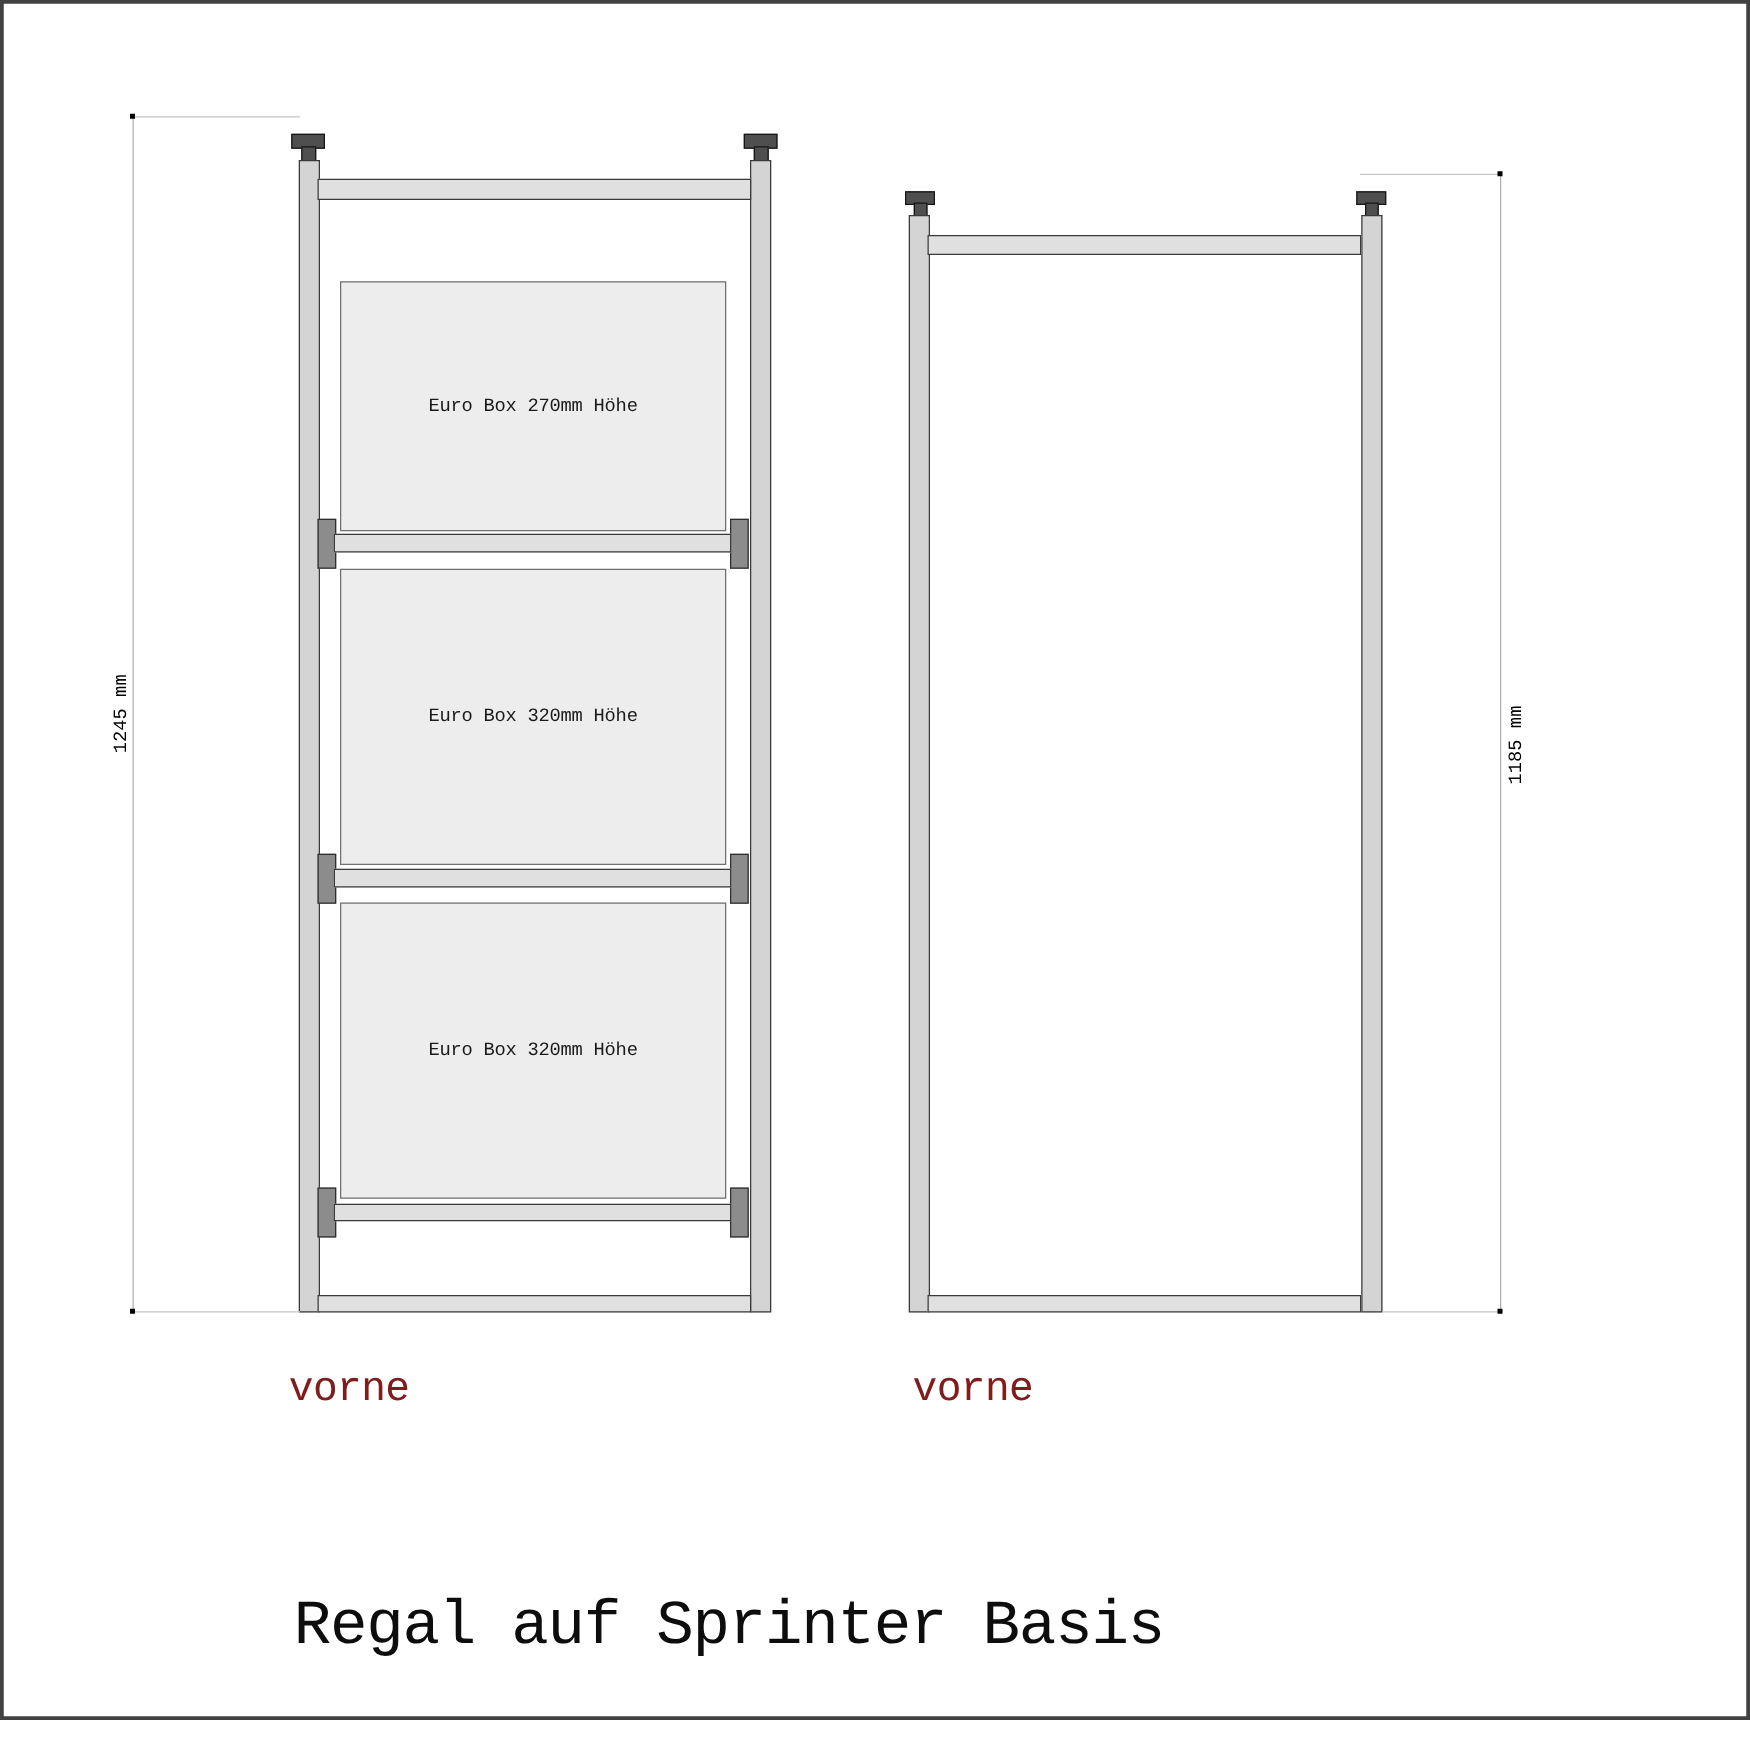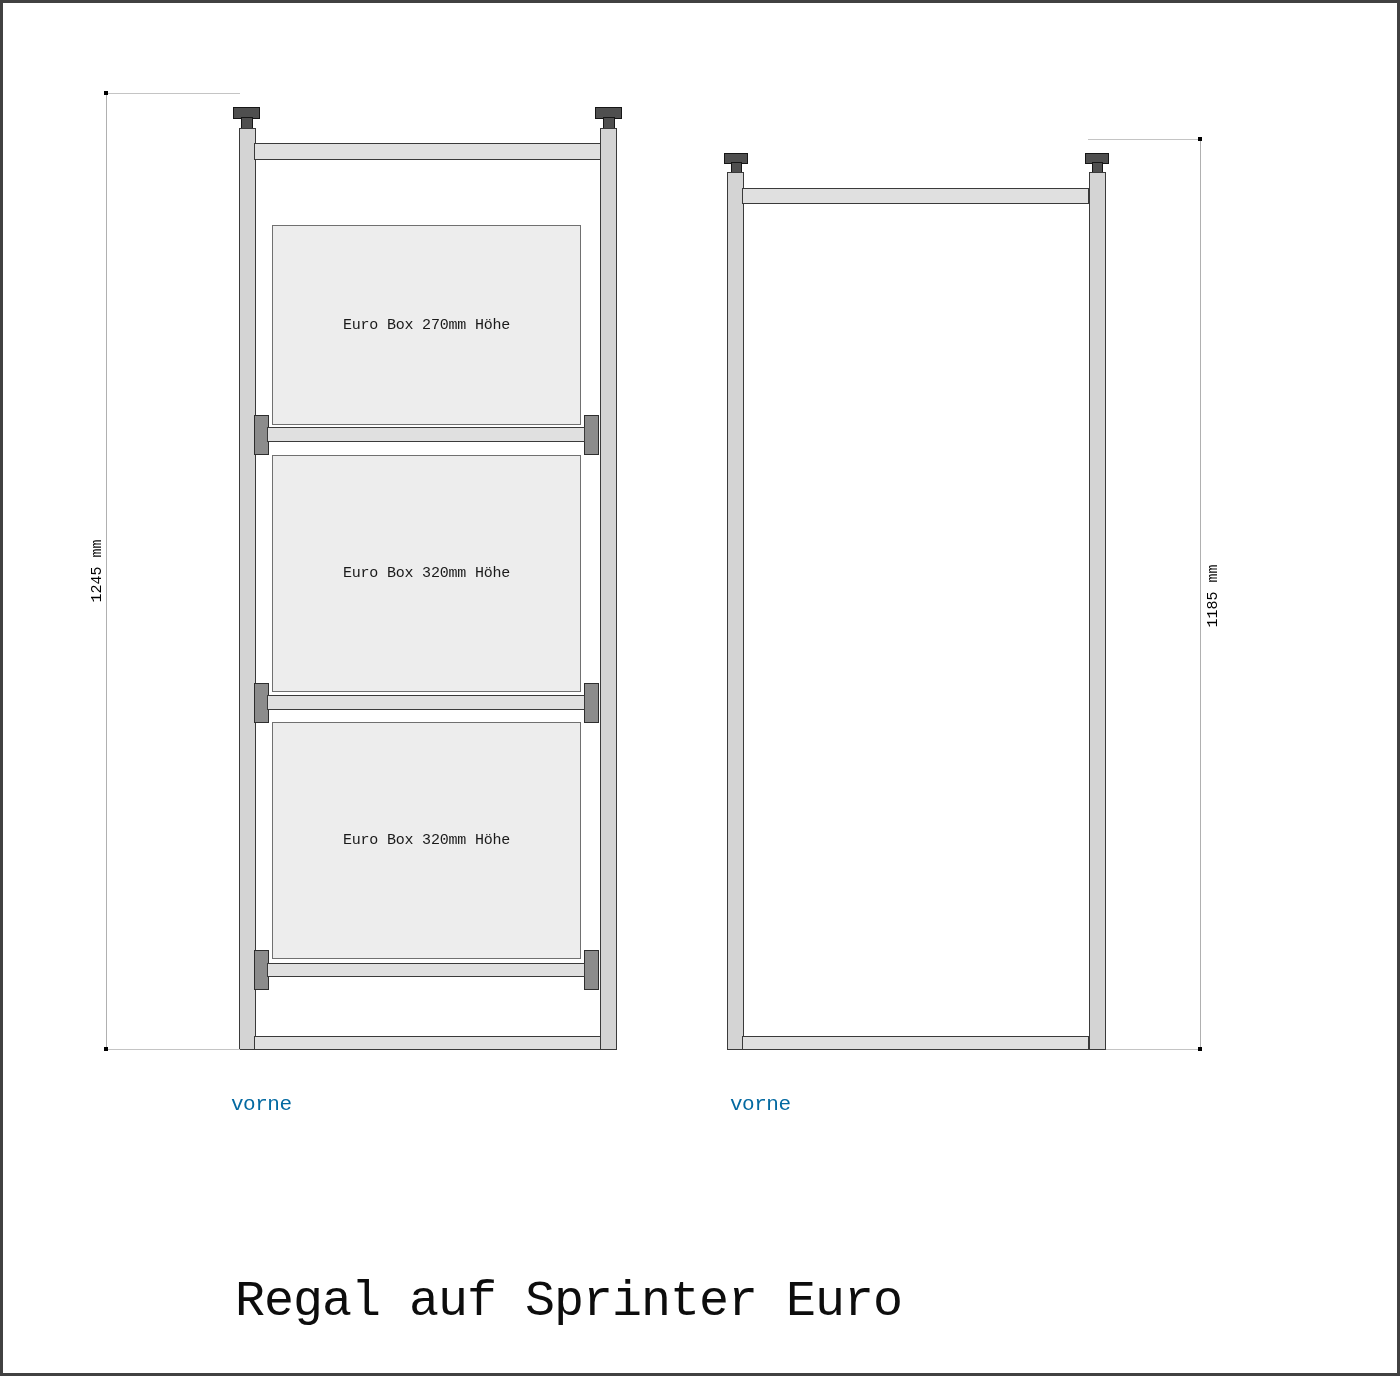--- a/index.html
+++ b/index.html
@@ -50,23 +50,23 @@
   .dim-line-v{width:1px;background:#b0b0b0;}
   .dim-line-h{height:1px;background:#c4c4c4;}
   .dim-tick{width:4px;height:4px;background:#000000;}
   .dim-label{
     font-size:15px;
     color:#000000;
     white-space:nowrap;
     transform:translate(-50%,-50%) rotate(-90deg);
   }
   .view-label{
-    font-size:21px;
+    font-size:33px;
     letter-spacing:-0.5px;
-    color:#0369a1;
+    color:#7f1d1d;
   }
   .title{
     font-size:50px;
     letter-spacing:-1px;
     color:#0d0d0d;
     white-space:nowrap;
   }
 </style>
 </head>
 <body>
@@ -133,15 +133,15 @@
     <div class="abs dim-line-h" style="left:1085px;top:136px;width:112px;"></div>
     <div class="abs dim-line-h" style="left:1103px;top:1046px;width:94px;"></div>
     <div class="abs dim-line-v" style="left:1197px;top:136px;height:911px;"></div>
     <div class="abs dim-tick" style="left:1195px;top:134px;"></div>
     <div class="abs dim-tick" style="left:1195px;top:1044px;"></div>
     <div class="abs dim-label" style="left:1210px;top:593px;">1185 mm</div>
 
     <div class="abs view-label" style="left:727px;top:1090px;">vorne</div>
   </div>
 
-  <div class="abs title" style="left:232px;top:1270px;">Regal auf Sprinter Euro</div>
+  <div class="abs title" style="left:232px;top:1270px;">Regal auf Sprinter Basis</div>
 
 </div>
 
 </body></html>

